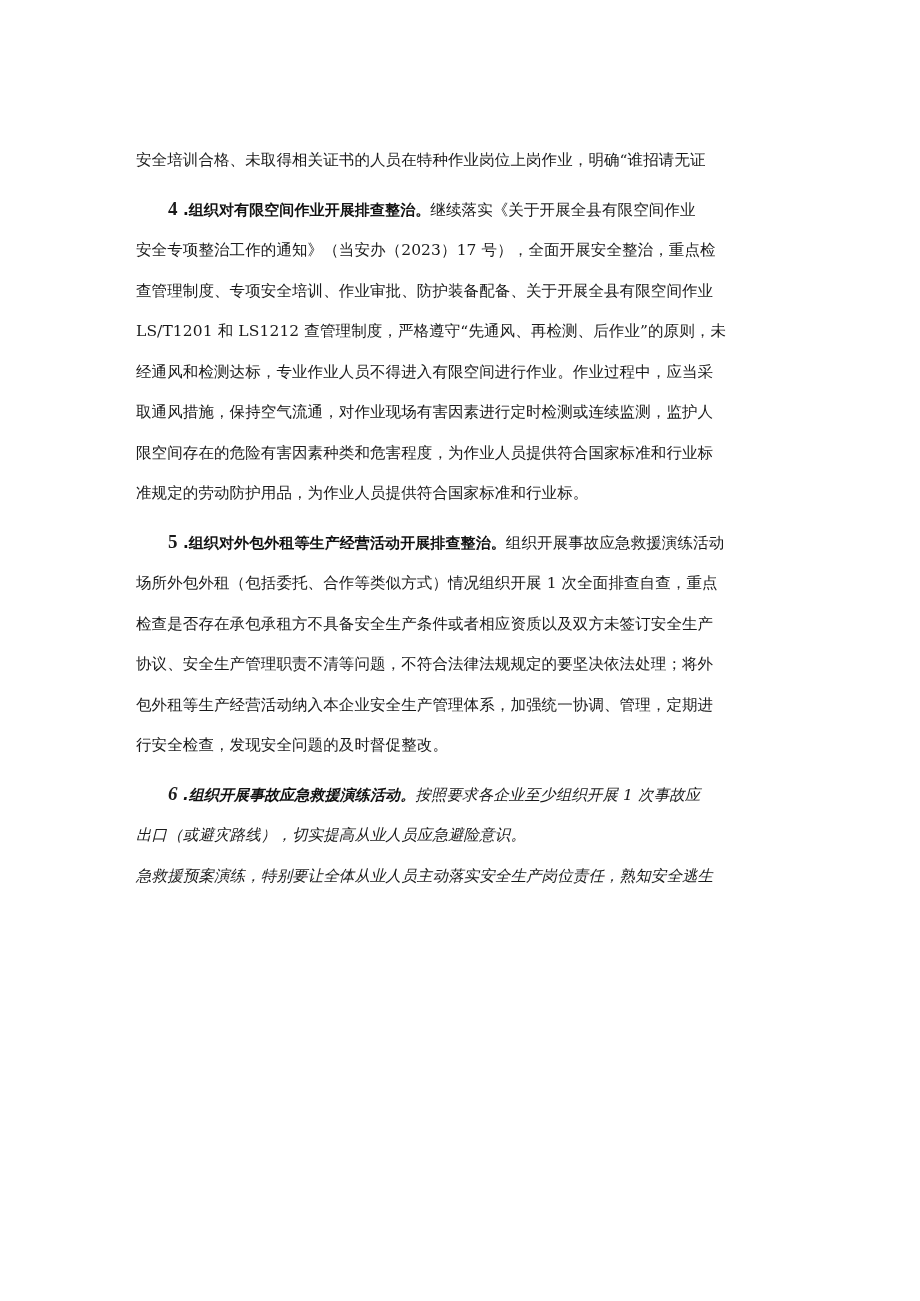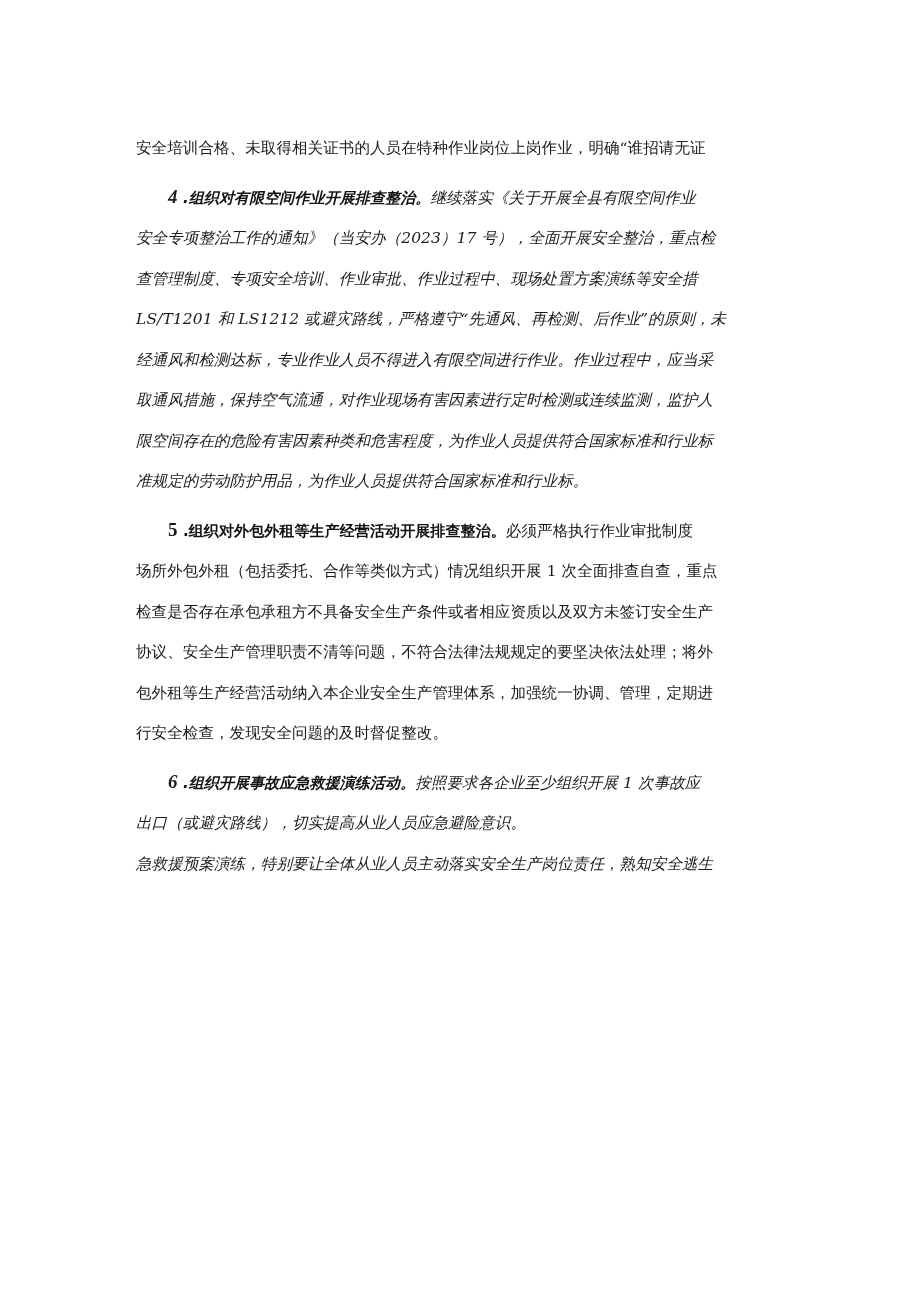--- a/index.html
+++ b/index.html
@@ -11,21 +11,21 @@
     width: 920px;
     height: 1301px;
     position: relative;
     overflow: hidden;
     font-family: "DejaVu Serif", "Liberation Serif", serif;
     color: #1a1a1a;
   }
   .page {
     position: absolute;
     left: 136px;
-    top: 128px;
+    top: 140px;
     width: 650px;
   }
   .para {
     margin: 0;
     font-size: 15.5px;
     line-height: 40.5px;
     text-align: justify;
     text-align-last: left;
     letter-spacing: 0.1px;
   }
@@ -45,33 +45,33 @@
 </style>
 </head>
 <body>
 
 <div class="page">
 
   <p class="para">
     <span class="line">安全培训合格、未取得相关证书的人员在特种作业岗位上岗作业，明确“谁招请无证</span>
   </p>
 
-  <p class="para" style="margin-top:8px;font-style:italic;">
+  <p class="para" style="margin-top:8px;">
     <span class="line" style="padding-left:32px;"><span class="num">4</span><span class="heading"> .</span><span class="heading">组织对有限空间作业开展排查整治。</span><span>继续落实《关于开展全县有限空间作业</span></span>
     <span class="line">安全专项整治工作的通知》（当安办（2023）17 号），全面开展安全整治，重点检</span>
-    <span class="line">查管理制度、专项安全培训、作业审批、作业过程中、现场处置方案演练等安全措</span>
-    <span class="line">LS/T1201 和 LS1212 或避灾路线，严格遵守“先通风、再检测、后作业”的原则，未</span>
+    <span class="line">查管理制度、专项安全培训、作业审批、防护装备配备、关于开展全县有限空间作业</span>
+    <span class="line">LS/T1201 和 LS1212 查管理制度，严格遵守“先通风、再检测、后作业”的原则，未</span>
     <span class="line">经通风和检测达标，专业作业人员不得进入有限空间进行作业。作业过程中，应当采</span>
     <span class="line">取通风措施，保持空气流通，对作业现场有害因素进行定时检测或连续监测，监护人</span>
     <span class="line">限空间存在的危险有害因素种类和危害程度，为作业人员提供符合国家标准和行业标</span>
     <span class="line">准规定的劳动防护用品，为作业人员提供符合国家标准和行业标。</span>
   </p>
 
   <p class="para" style="margin-top:8px;">
-    <span class="line" style="padding-left:32px;"><span class="num">5</span><span class="heading"> .</span><span class="heading">组织对外包外租等生产经营活动开展排查整治。</span><span>必须严格执行作业审批制度</span></span>
+    <span class="line" style="padding-left:32px;"><span class="num">5</span><span class="heading"> .</span><span class="heading">组织对外包外租等生产经营活动开展排查整治。</span><span>组织开展事故应急救援演练活动</span></span>
     <span class="line">场所外包外租（包括委托、合作等类似方式）情况组织开展 1 次全面排查自查，重点</span>
     <span class="line">检查是否存在承包承租方不具备安全生产条件或者相应资质以及双方未签订安全生产</span>
     <span class="line">协议、安全生产管理职责不清等问题，不符合法律法规规定的要坚决依法处理；将外</span>
     <span class="line">包外租等生产经营活动纳入本企业安全生产管理体系，加强统一协调、管理，定期进</span>
     <span class="line">行安全检查，发现安全问题的及时督促整改。</span>
   </p>
 
   <p class="para" style="margin-top:8px;font-style:italic;">
     <span class="line" style="padding-left:32px;"><span class="num">6</span><span class="heading"> .</span><span class="heading">组织开展事故应急救援演练活动。</span><span>按照要求各企业至少组织开展 1 次事故应</span></span>
     <span class="line">出口（或避灾路线），切实提高从业人员应急避险意识。</span>

